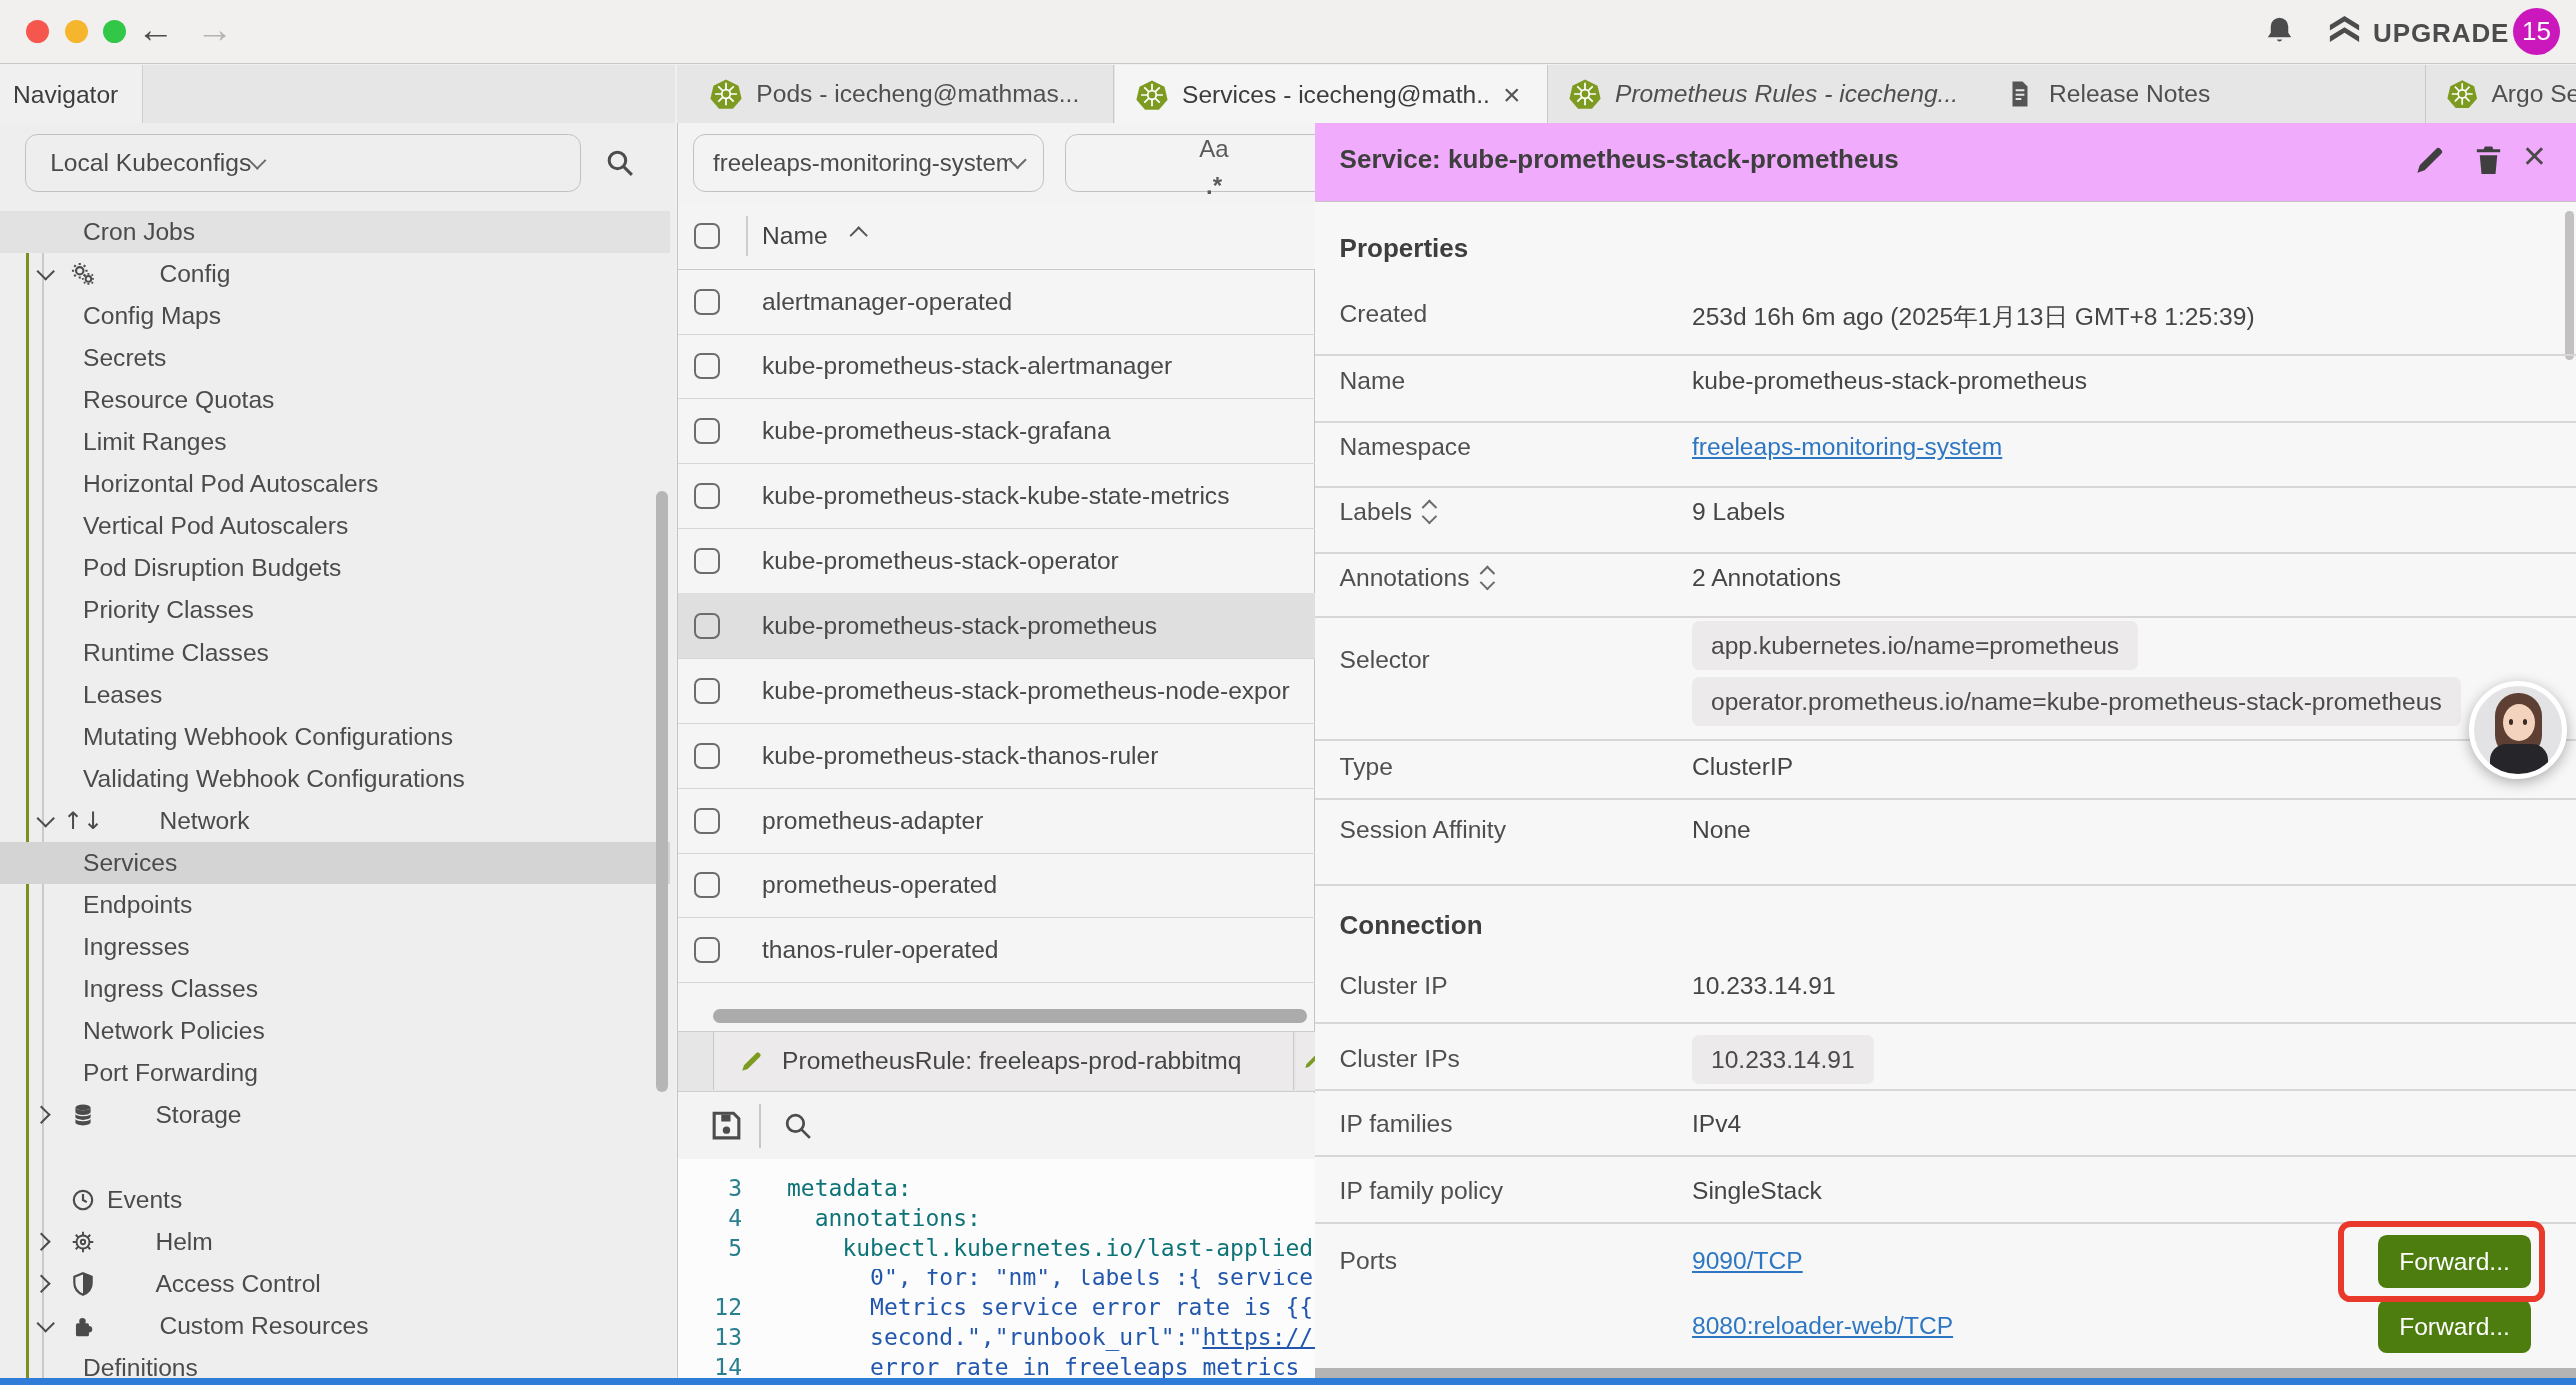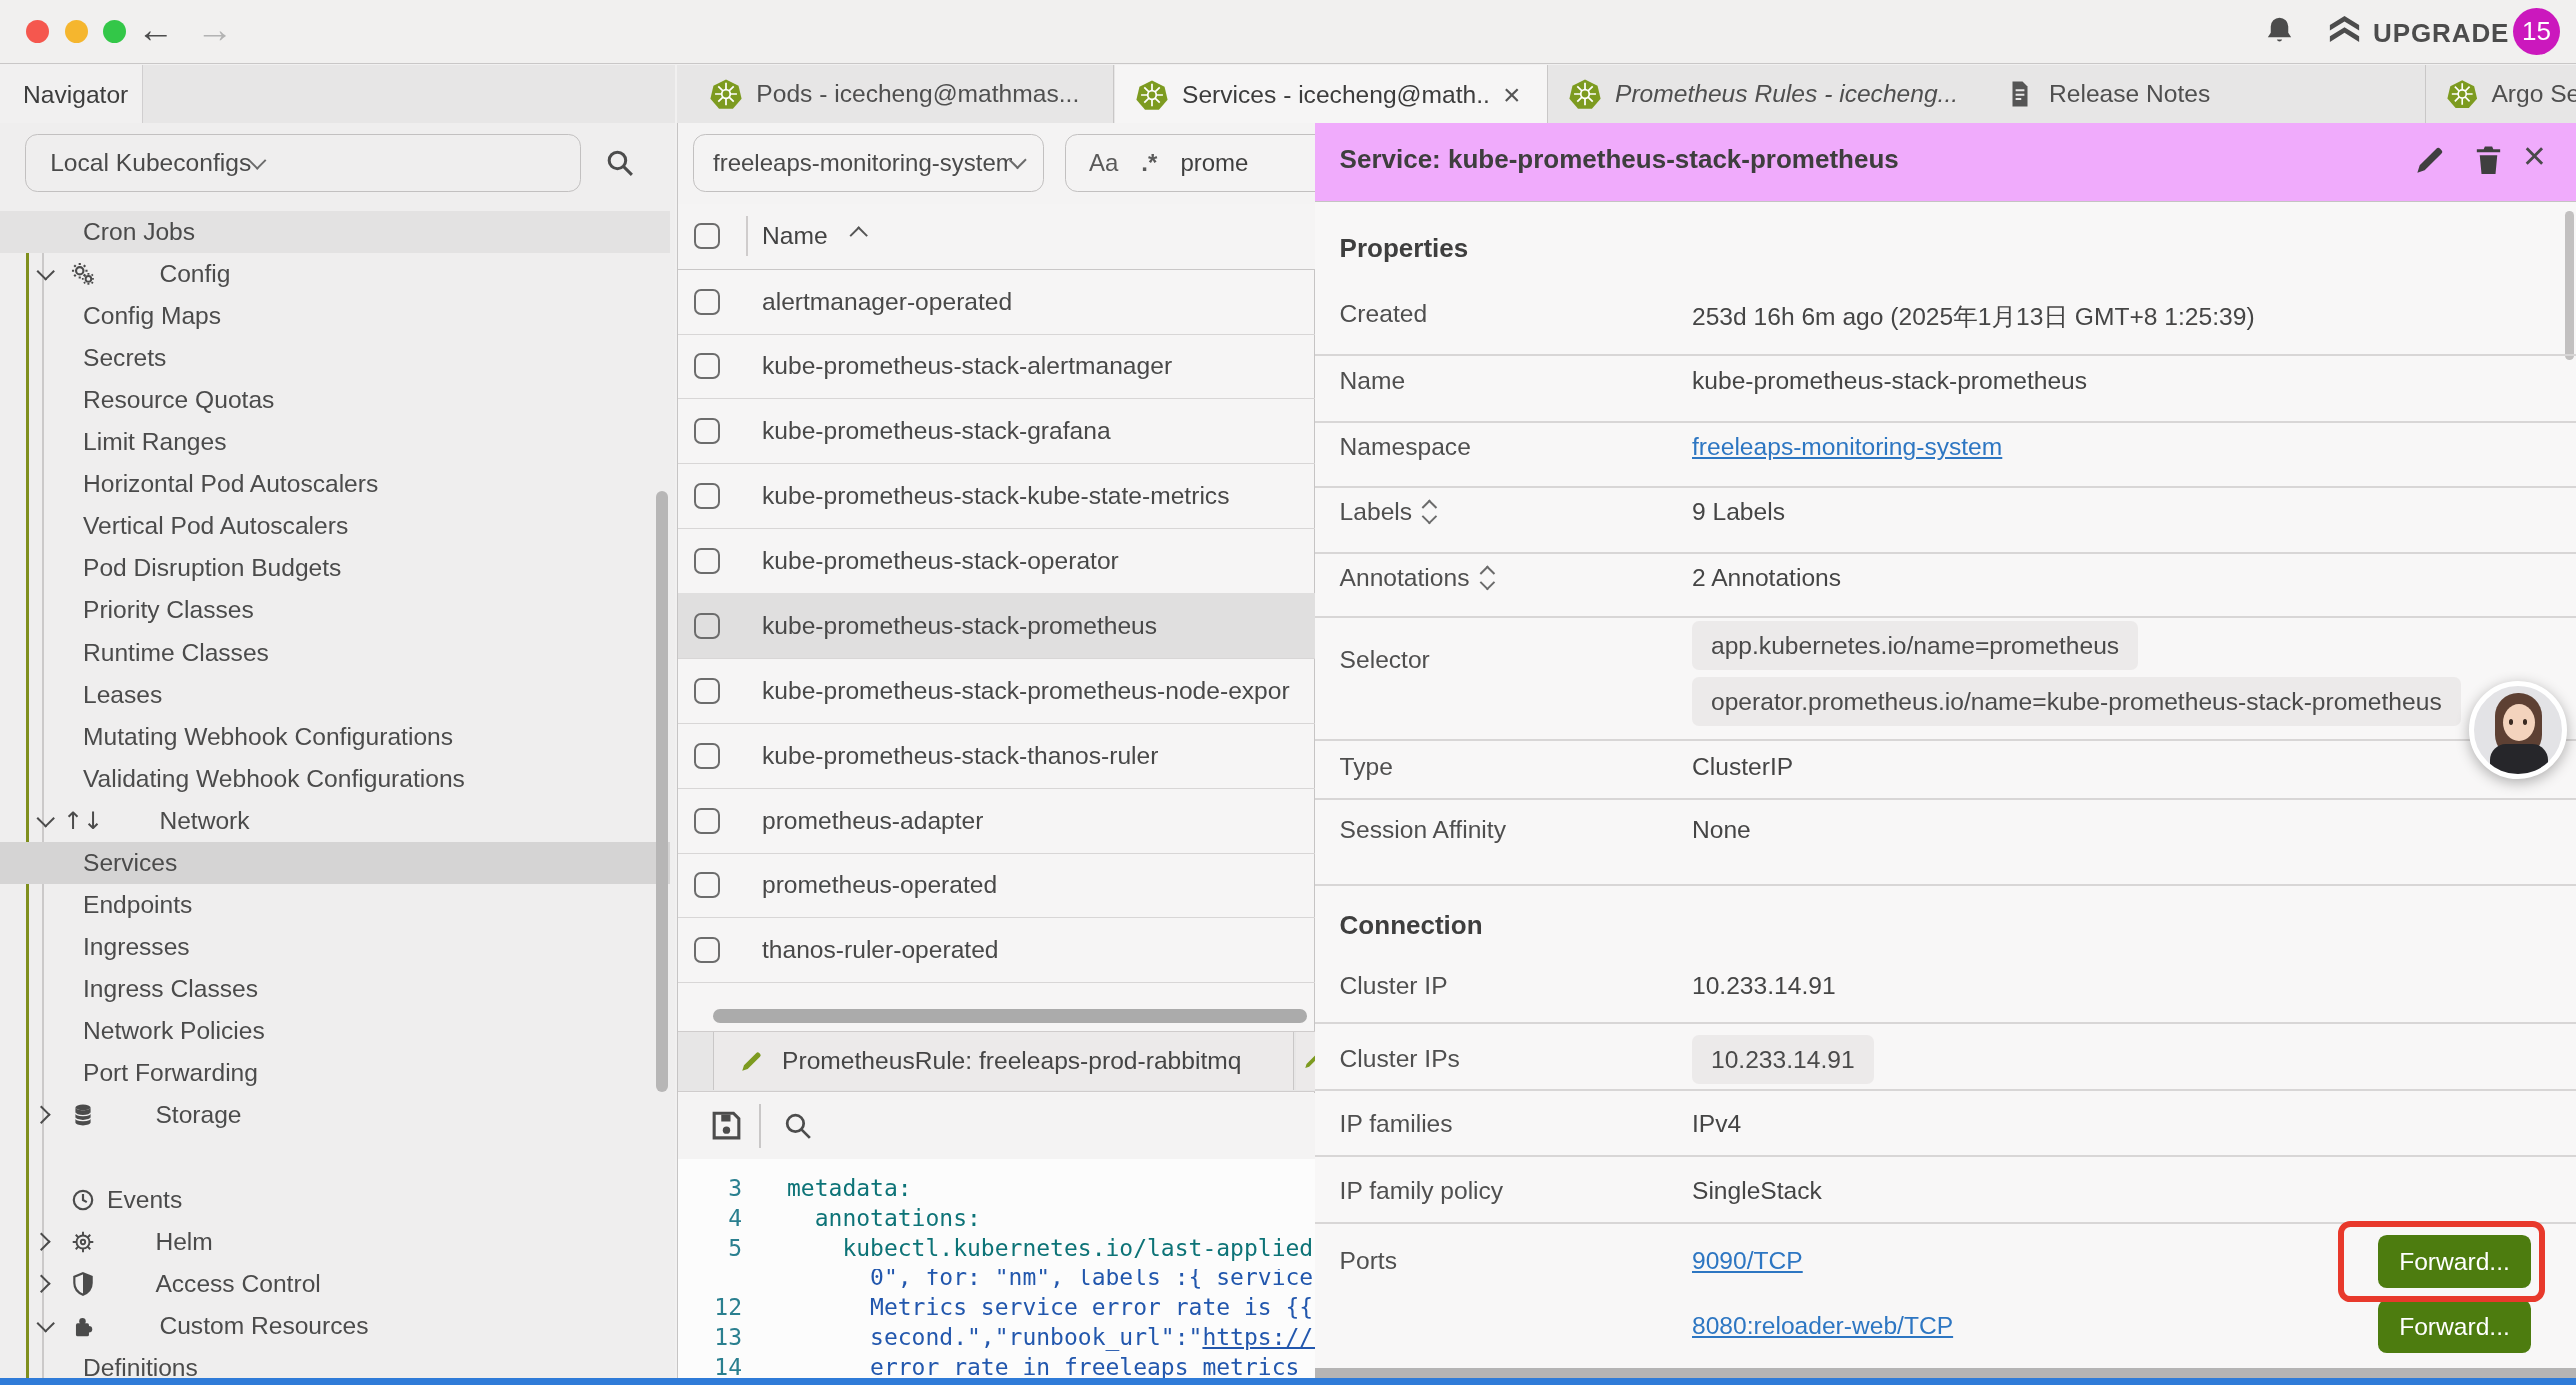--- a/index.html
+++ b/index.html
@@ -12,21 +12,21 @@
   .dot{width:23px;height:23px;border-radius:50%;top:20px;}
   .navarrow{font-size:37px;top:8.8px;line-height:42px;}
   .badge{width:47px;height:47px;border-radius:50%;background:#cb18bd;color:#fff;font-size:26px;display:flex;align-items:center;justify-content:center;top:8px;}
   .upgrade{font-size:26px;font-weight:600;color:#4c4c4c;letter-spacing:0.9px;top:17.5px;}
   
   .tabstrip{left:677px;top:65px;width:1899px;height:58px;background:#e7e6e6;border-bottom:1.8px solid #cfcccc;}
   .tab{top:0;height:58px;display:flex;align-items:center;gap:14px;padding-left:21px;box-sizing:border-box;border-right:1.8px solid #c9c7c7;background:#e7e6e6;font-size:24.6px;color:#4f4f4f;}
   .tab.active{background:#f6f5f5;height:60px;color:#3c3c3c;}
   .tab .tlabel{white-space:nowrap;overflow:hidden;}
   .navhead{left:0;top:65px;width:675px;height:58px;background:#e7e6e6;border-bottom:1.8px solid #d4d2d2;}
-  .navtab{left:0;top:0;width:143px;height:60px;background:#f1f0f0;border-right:1.8px solid #d0cecf;display:flex;align-items:center;padding-left:23px;box-sizing:border-box;font-size:24.6px;color:#3d3d3d;}
+  .navtab{left:0;top:0;width:143px;height:60px;background:#f1f0f0;border-right:1.8px solid #d0cecf;display:flex;align-items:center;padding-left:13px;box-sizing:border-box;font-size:24.6px;color:#3d3d3d;}
   
   .sidebar{left:0;top:123px;width:675px;height:1256px;background:#efeeee;}
   .guide-green{left:26px;top:88px;width:2.6px;height:1168px;background:#7f8f1d;}
   .guide-gray{left:42px;top:88px;width:1.8px;height:1168px;background:#cbc9c9;}
   .nav-item{left:0;width:670px;height:42px;display:flex;align-items:center;font-size:24.6px;color:#4b4b4b;}
   .nav-item .lbl{white-space:nowrap;}
   .child .lbl{margin-left:83px;}
   .nav-item.sel{background:#d5d4d4;}
   .nav-item.hl{background:#e3e2e2;}
   .chev{display:inline-block;width:11.4px;height:11.4px;border-right:2.6px solid #4b4b4b;border-bottom:2.6px solid #4b4b4b;}
@@ -37,21 +37,21 @@
   .group .lbl,.itemic .lbl{margin-left:107px;text-align:right;}
   .updown-txt{font-family:"DejaVu Sans",sans-serif;font-size:24px;color:#4b4b4b;}
   .sb-scroll{left:656px;width:12.3px;border-radius:6.1px;background:#b7b6b6;}
   
   .kubebox{left:24.6px;top:10.5px;width:556px;height:58px;border:1.8px solid #c2c0c0;border-radius:12.3px;box-sizing:border-box;display:flex;align-items:center;padding:0 24.6px;font-size:24.6px;color:#4a4a4a;background:#efeeee;}
   .ddchev{display:inline-block;width:10.5px;height:10.5px;border-right:2.6px solid #6b6b6b;border-bottom:2.6px solid #6b6b6b;transform:rotate(45deg);margin-top:-5.3px;}
   
   .midpanel{left:677px;top:123px;width:638px;height:1256px;background:#f6f5f5;border-left:1.8px solid #c6c4c4;border-right:1.8px solid #c6c4c4;box-sizing:border-box;}
   .filterrow{left:0;top:0;width:637px;height:81px;border-bottom:1.8px solid #d2d0d0;background:#f4f3f3;overflow:hidden;}
   .nsbox{left:15px;top:10.5px;width:351px;height:58px;border:1.8px solid #c2c0c0;border-radius:12.3px;box-sizing:border-box;display:flex;align-items:center;justify-content:space-between;padding:0 19px;font-size:24px;color:#4a4a4a;}
-  .searchbox{left:387px;top:10.5px;width:298px;height:58px;border:1.8px solid #c2c0c0;border-radius:12.3px;box-sizing:border-box;display:flex;align-items:center;gap:23px;padding:0 23px;font-size:24px;color:#5a5a5a;}
+  .searchbox{left:387px;top:10.5px;width:298px;height:58px;border:1.8px solid #c2c0c0;border-radius:12.3px;box-sizing:border-box;display:flex;align-items:center;gap:9px;padding:0 23px;font-size:24px;color:#5a5a5a;flex-direction:column;}
   .cbox{width:26px;height:26px;border:2.6px solid #6c6c6c;border-radius:7px;box-sizing:border-box;}
   .theader{left:0;top:81px;width:637px;height:65px;border-bottom:1.8px solid #c9c7c7;background:#f5f4f4;}
   .trow{left:0;width:637px;height:65px;border-bottom:0.9px solid #d8d6d6;display:flex;align-items:center;font-size:24.6px;color:#484848;}
   .trow .cbox{position:absolute;left:16px;}
   .trow .nm{margin-left:84px;white-space:nowrap;overflow:hidden;}
   .trow.sel{background:#e0dfdf;}
   .caretup{display:inline-block;width:11.4px;height:11.4px;border-left:2.6px solid #555;border-top:2.6px solid #555;transform:rotate(45deg);}
   .hthumb{top:886px;left:35px;width:594px;height:14px;border-radius:7px;background:#ababab;}
   .btabbar{left:0;top:908px;width:637px;height:61px;background:#e7e6e6;border-top:1.8px solid #cfcccc;border-bottom:1.8px solid #cfcccc;box-sizing:border-box;}
   .btab{left:35px;top:0;width:581px;height:58px;background:#eceaea;border-left:1.8px solid #c9c7c7;border-right:1.8px solid #c9c7c7;display:flex;align-items:center;gap:17.5px;padding-left:24.6px;box-sizing:border-box;font-size:24.6px;color:#454545;}

